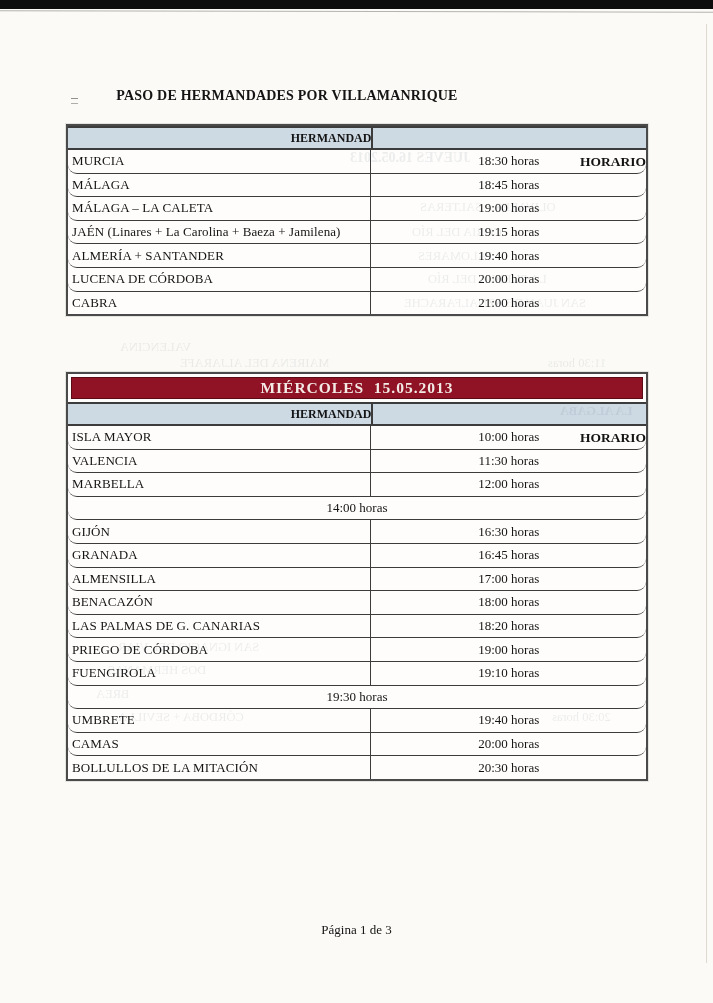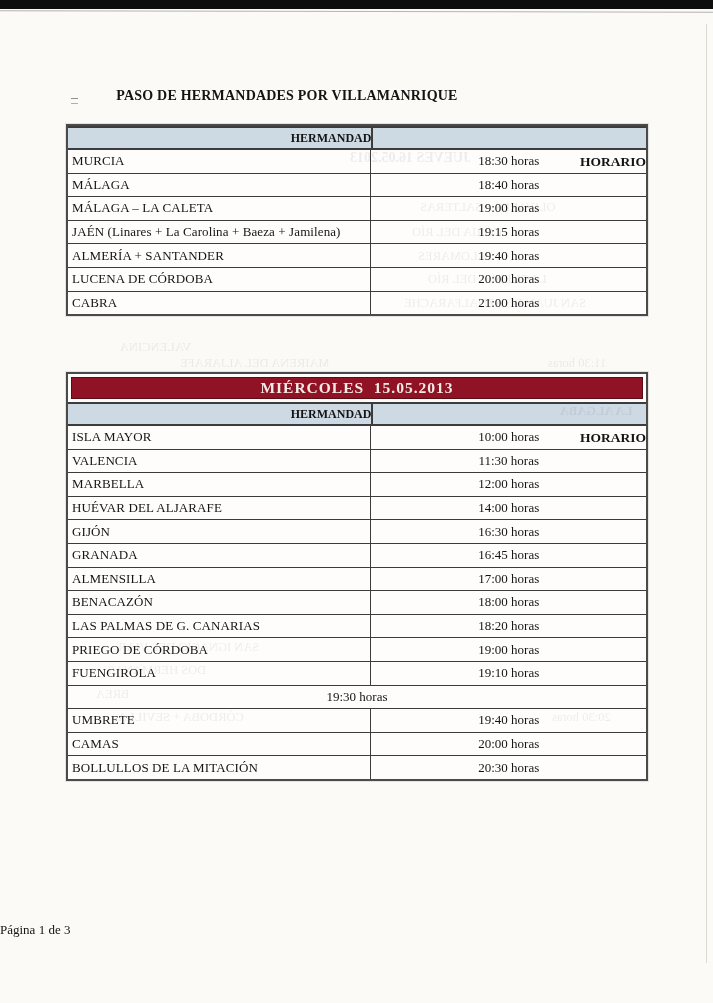--- a/index.html
+++ b/index.html
@@ -19,37 +19,37 @@
     font-family:"Liberation Serif","DejaVu Serif",serif;
     color:var(--ink);
   }
   
   .scan-top{position:absolute;top:0;left:0;width:713px;height:9px;background:#0d0d0d;}
   .scan-top-line{position:absolute;top:11px;left:0;width:713px;height:1px;background:rgba(95,95,95,.45);transform:rotate(.12deg);}
   .scan-right{position:absolute;top:24px;bottom:40px;right:6px;width:1px;background:rgba(165,155,135,.35);}
   .mark-eq{position:absolute;left:71px;top:98px;width:7px;height:4px;border-top:1px solid rgba(60,60,60,.55);border-bottom:1px solid rgba(60,60,60,.4);}
   
   .doc-title{position:absolute;top:88px;left:0;width:574px;text-align:center;font-weight:bold;font-size:14px;letter-spacing:.2px;}
-  .doc-footer{position:absolute;top:922px;left:0;width:713px;font-size:13px;}
+  .doc-footer{position:absolute;top:922px;left:0;width:713px;text-align:center;font-size:13px;}
   
   .sched{position:absolute;left:66px;width:578px;border:2px solid var(--outer);background:#fefdfb;box-shadow:0 0 0 1px rgba(120,120,120,.18);}
   .sched-1{top:124px;}
   .sched-2{top:372px;}
   .banner-wrap{padding:3px 3px;}
   .banner{
     background:var(--banner_bg);
     border:1px solid var(--banner_edge);
     color:var(--banner_text);
     text-align:center;font-weight:bold;font-size:15.5px;
     height:20px;line-height:20px;letter-spacing:1px;white-space:pre;
   }
   .cols{display:flex;background:var(--header_bg);border-top:2px solid var(--line);border-bottom:2px solid var(--line);height:20px;align-items:center;}
   .cols .c1{width:52.5%;text-align:right;font-weight:bold;font-size:12px;border-right:2px solid var(--line);align-self:stretch;line-height:20px;}
   .cols .c2{flex:1;text-align:right;font-weight:bold;font-size:13.5px;line-height:20px;margin-top:48px;}
-  .rows .row{display:flex;height:22.6px;border-bottom:1px solid var(--line);font-size:13px;}
+  .rows .row{display:flex;height:22.6px;border-bottom:1px solid var(--line);font-size:13px;border-radius:9px;}
   .rows .row:last-child{border-bottom:none;}
   .cell-h{width:52.5%;border-right:1px solid var(--line);display:flex;align-items:center;padding-left:4px;box-sizing:border-box;letter-spacing:.1px;}
   .cell-t{flex:1;display:flex;align-items:center;justify-content:center;}
   
   .bt{position:absolute;transform:scaleX(-1);color:#5f6d7d;opacity:.11;font-size:12.5px;white-space:nowrap;pointer-events:none;}
   .bt.b{font-weight:bold;}
 </style>
 </head>
 <body>
 
@@ -65,21 +65,21 @@
     <div class="c1">HERMANDAD</div>
     <div class="c2">HORARIO</div>
   </div>
   <div class="rows">
       <div class="row">
       <div class="cell-h">MURCIA</div>
       <div class="cell-t">18:30 horas</div>
     </div>
       <div class="row">
       <div class="cell-h">MÁLAGA</div>
-      <div class="cell-t">18:40 horas</div>
+      <div class="cell-t">18:45 horas</div>
     </div>
       <div class="row">
       <div class="cell-h">MÁLAGA – LA CALETA</div>
       <div class="cell-t">19:00 horas</div>
     </div>
       <div class="row">
       <div class="cell-h">JAÉN (Linares + La Carolina + Baeza + Jamilena)</div>
       <div class="cell-t">19:15 horas</div>
     </div>
       <div class="row">
@@ -112,21 +112,20 @@
     </div>
       <div class="row">
       <div class="cell-h">VALENCIA</div>
       <div class="cell-t">11:30 horas</div>
     </div>
       <div class="row">
       <div class="cell-h">MARBELLA</div>
       <div class="cell-t">12:00 horas</div>
     </div>
       <div class="row">
-      <div class="cell-h">HUÉVAR DEL ALJARAFE</div>
       <div class="cell-t">14:00 horas</div>
     </div>
       <div class="row">
       <div class="cell-h">GIJÓN</div>
       <div class="cell-t">16:30 horas</div>
     </div>
       <div class="row">
       <div class="cell-h">GRANADA</div>
       <div class="cell-t">16:45 horas</div>
     </div>

